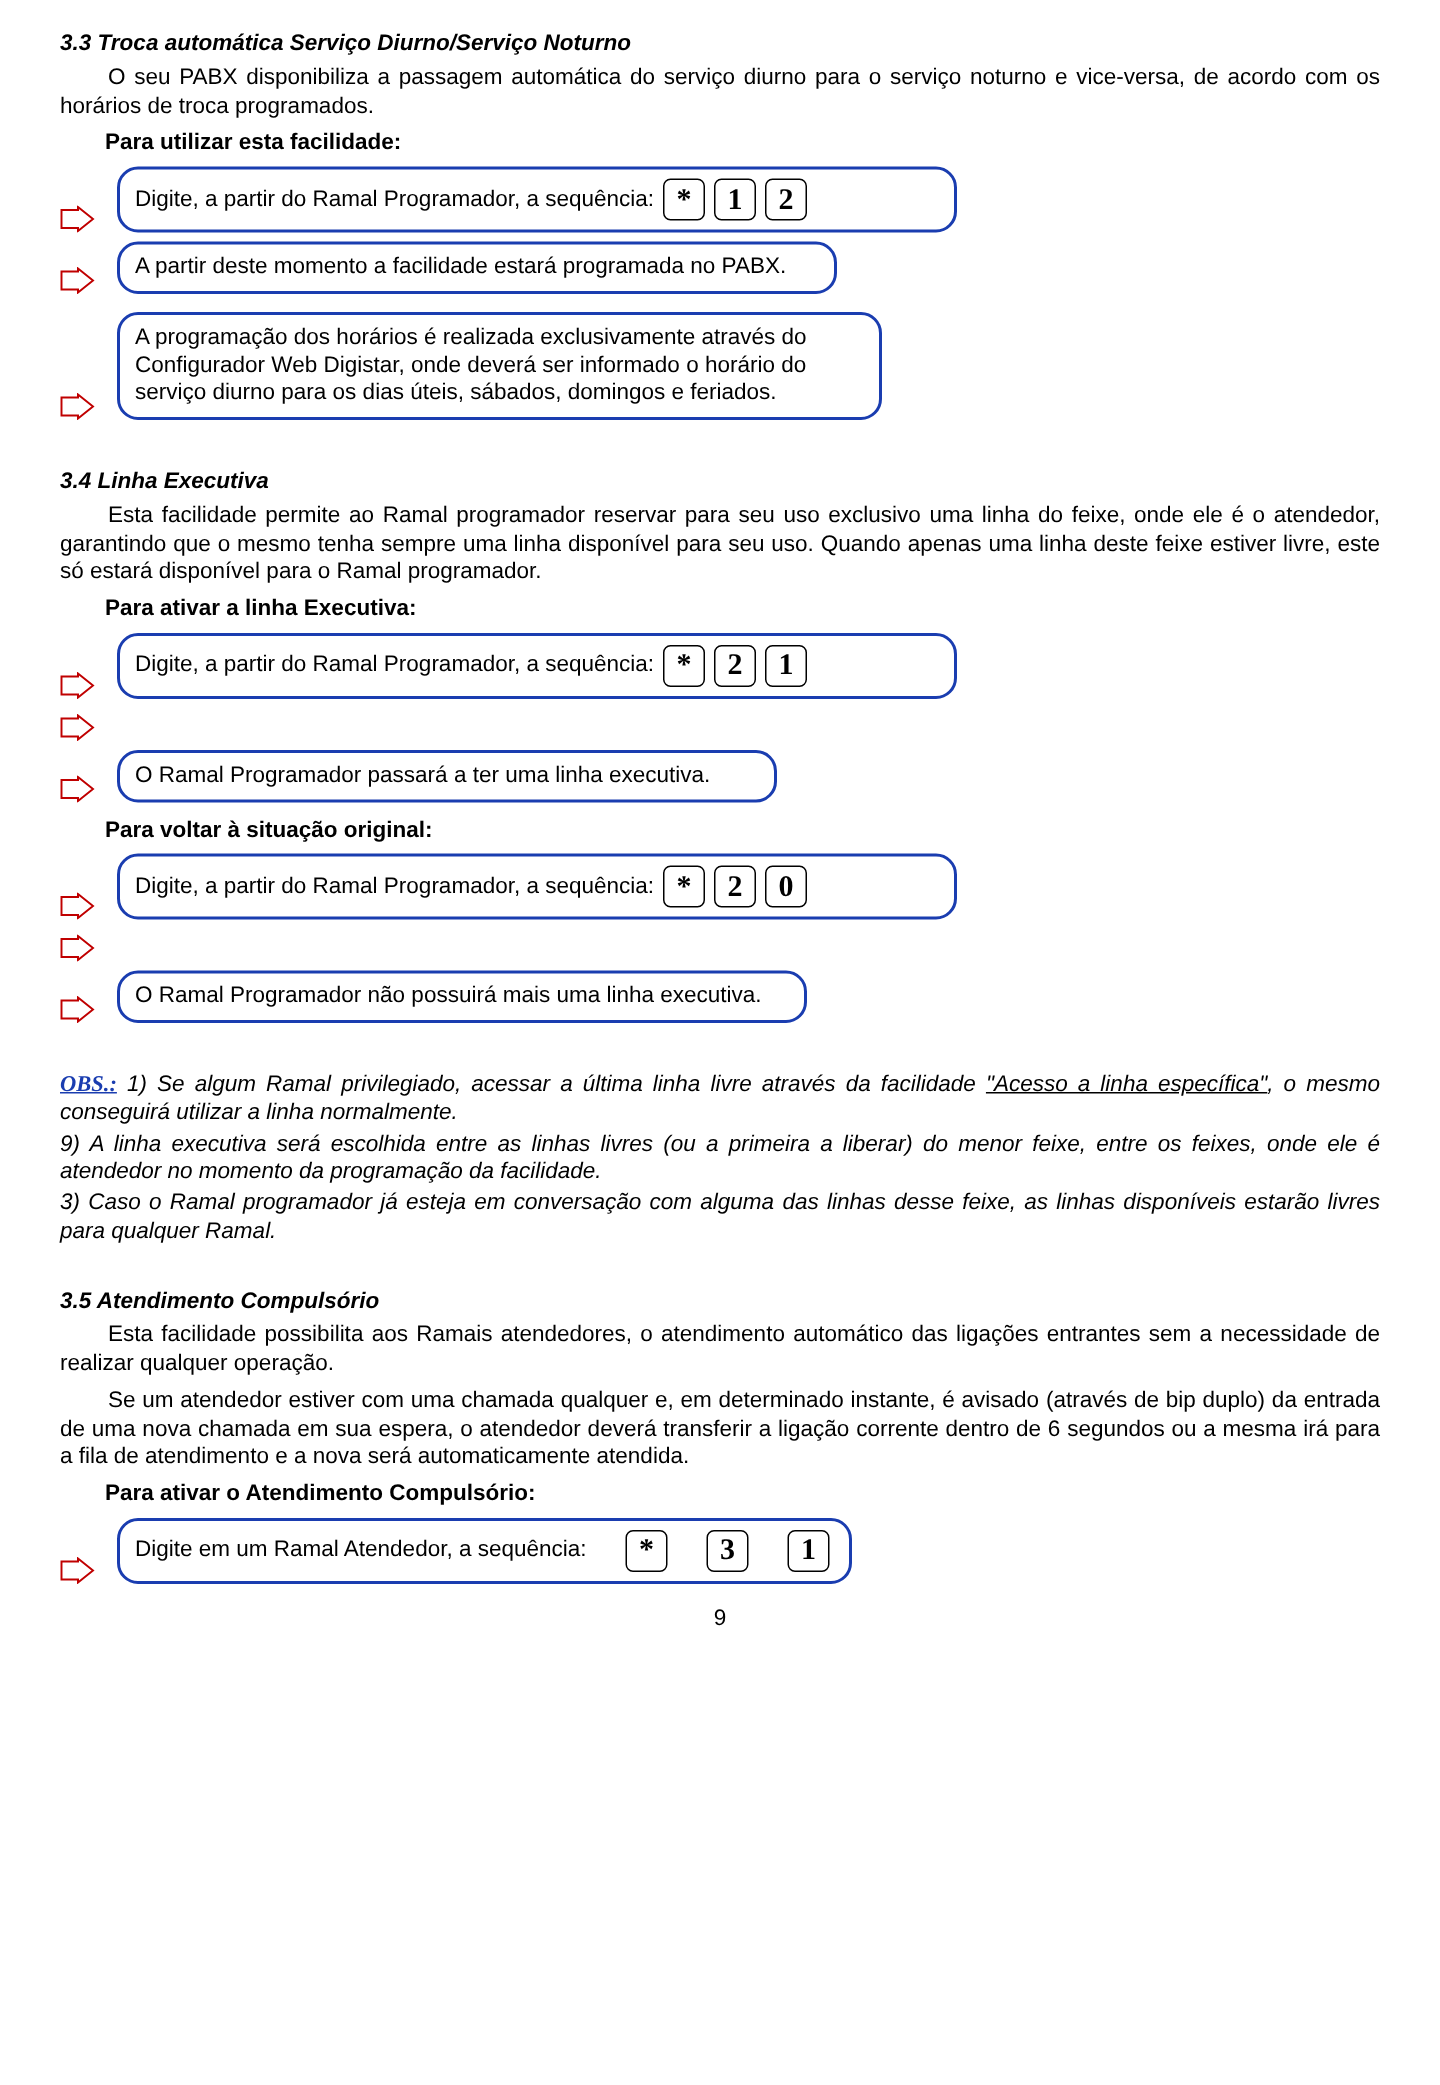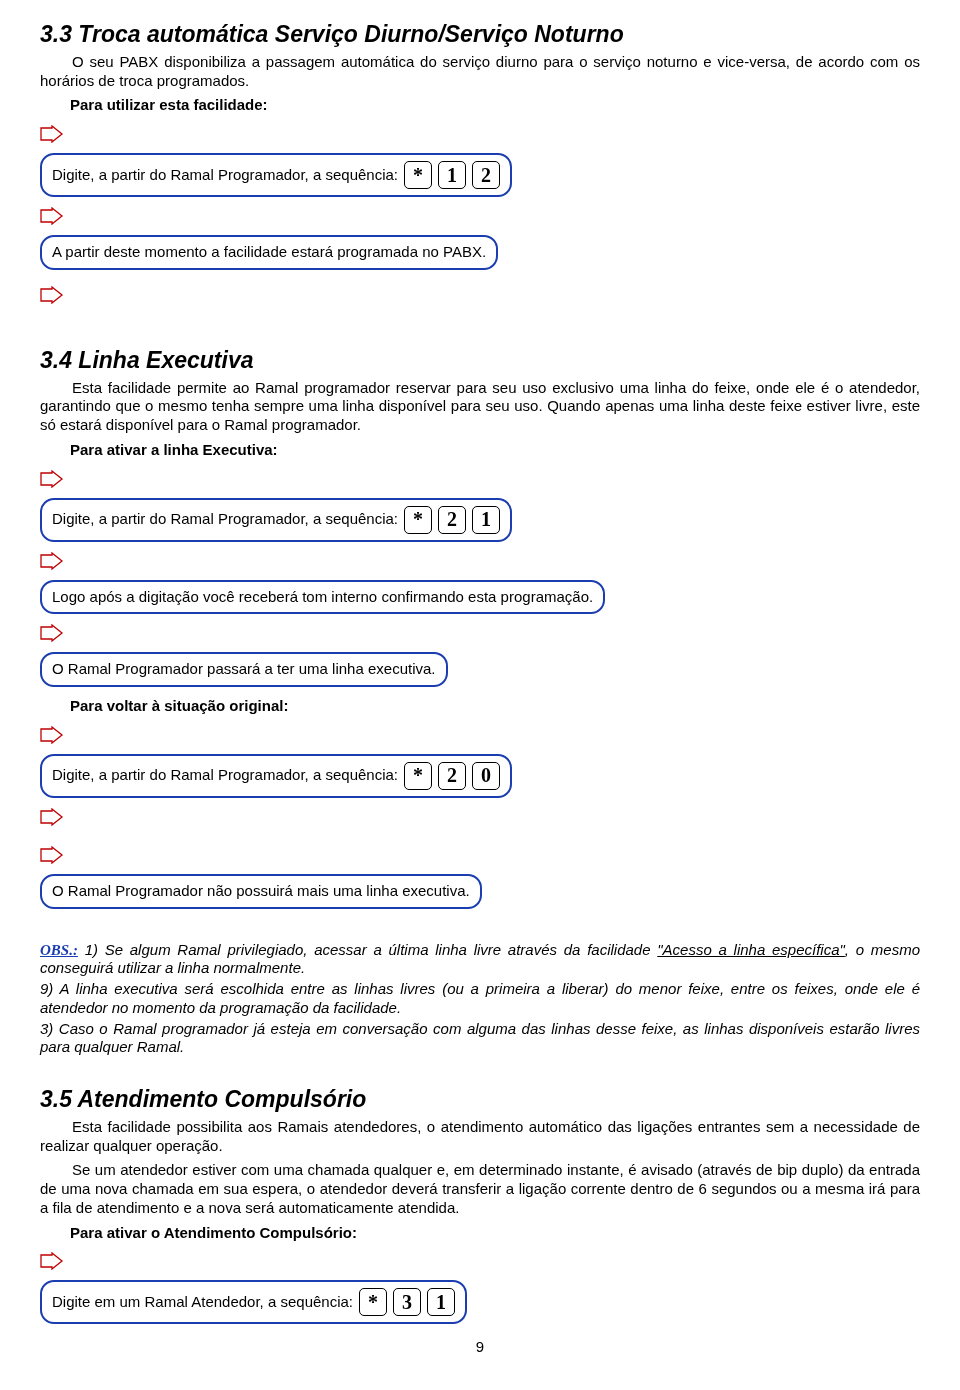--- a/index.html
+++ b/index.html
@@ -9,38 +9,37 @@
     color: #000;
     background: #fff;
     width: 960px;
     padding: 20px 40px 20px 40px;
     line-height: 1.25;
   }
   h2.section-title {
     font-family: Arial, sans-serif;
     font-weight: bold;
     font-style: italic;
-    font-size: 23px;
+    font-size: 15px;
     color: #000;
     margin-bottom: 4px;
   }
   p.body-text {
     text-align: justify;
     margin: 2px 0 6px 0;
   }
   p.indent { text-indent: 32px; }
   .sub-label {
     font-weight: bold;
     margin: 0 0 4px 30px;
   }
   .step-row {
     display: flex;
-    align-items: flex-start;
+    align-items: flex-end;
     margin: 6px 0 6px 0;
-    flex-direction: column;
   }
   .arrow-icon {
     flex: 0 0 28px;
     margin-right: 10px;
     margin-top: 4px;
   }
   .arrow-icon svg { display: block; }
   .bubble {
     flex: 1;
     border: 2px solid #1a3db0;
@@ -112,20 +111,23 @@
     <span class="bubble-text">A partir deste momento a facilidade estará programada no PABX.</span>
   </div>
 </div>
 
 <div class="step-row" style="margin-top:12px;">
   <span class="arrow-icon">
     <svg width="28" height="18" viewBox="0 0 28 18">
         <polygon points="1,3 12,3 12,1 22,9 12,17 12,15 1,15" fill="#fff" stroke="#c00000" stroke-width="1.3"></polygon>
       </svg>
   </span>
+  <div class="bubble info" style="max-width:510px;">
+    <span class="bubble-text">A programação dos horários é realizada exclusivamente através do Configurador Web Digistar, onde deverá ser informado o horário do serviço diurno para os dias úteis, sábados, domingos e feriados.</span>
+  </div>
 </div>
 
 <div class="section-gap"></div>
 
 <h2 class="section-title">3.4 Linha Executiva</h2>
 <p class="body-text indent">Esta facilidade permite ao Ramal programador reservar para seu uso exclusivo uma linha do feixe, onde ele é o atendedor, garantindo que o mesmo tenha sempre uma linha disponível para seu uso. Quando apenas uma linha deste feixe estiver livre, este só estará disponível para o Ramal programador.</p>
 <div class="sub-label">Para ativar a linha Executiva:</div>
 
 <div class="step-row">
   <span class="arrow-icon">
@@ -140,23 +142,20 @@
     <span class="keybox">1</span>
   </div>
 </div>
 
 <div class="step-row">
   <span class="arrow-icon">
     <svg width="28" height="18" viewBox="0 0 28 18">
         <polygon points="1,3 12,3 12,1 22,9 12,17 12,15 1,15" fill="#fff" stroke="#c00000" stroke-width="1.3"></polygon>
       </svg>
   </span>
-  <div class="bubble wide" style="max-width:600px;">
-    <span class="bubble-text">Logo após a digitação você receberá tom interno confirmando esta programação.</span>
-  </div>
 </div>
 
 <div class="step-row">
   <span class="arrow-icon">
     <svg width="28" height="18" viewBox="0 0 28 18">
         <polygon points="1,3 12,3 12,1 22,9 12,17 12,15 1,15" fill="#fff" stroke="#c00000" stroke-width="1.3"></polygon>
       </svg>
   </span>
   <div class="bubble info" style="max-width:440px;">
     <span class="bubble-text">O Ramal Programador passará a ter uma linha executiva.</span>
@@ -212,21 +211,21 @@
 <p class="body-text indent">Esta facilidade possibilita aos Ramais atendedores, o atendimento automático das ligações entrantes sem a necessidade de realizar qualquer operação.</p>
 <p class="body-text indent">Se um atendedor estiver com uma chamada qualquer e, em determinado instante, é avisado (através de bip duplo) da entrada de uma nova chamada em sua espera, o atendedor deverá transferir a ligação corrente dentro de 6 segundos ou a mesma irá para a fila de atendimento e a nova será automaticamente atendida.</p>
 <div class="sub-label">Para ativar o Atendimento Compulsório:</div>
 
 <div class="step-row">
   <span class="arrow-icon">
     <svg width="28" height="18" viewBox="0 0 28 18">
         <polygon points="1,3 12,3 12,1 22,9 12,17 12,15 1,15" fill="#fff" stroke="#c00000" stroke-width="1.3"></polygon>
       </svg>
   </span>
-  <div class="bubble info" style="max-width:490px;">
+  <div class="bubble info" style="max-width:490px;gap:20px;">
     <span class="bubble-text">Digite em um Ramal Atendedor, a sequência:</span>
     <span class="keybox">*</span>
     <span class="keybox">3</span>
     <span class="keybox">1</span>
   </div>
 </div>
 
 <div class="page-num">9</div>
 
 </body></html>

